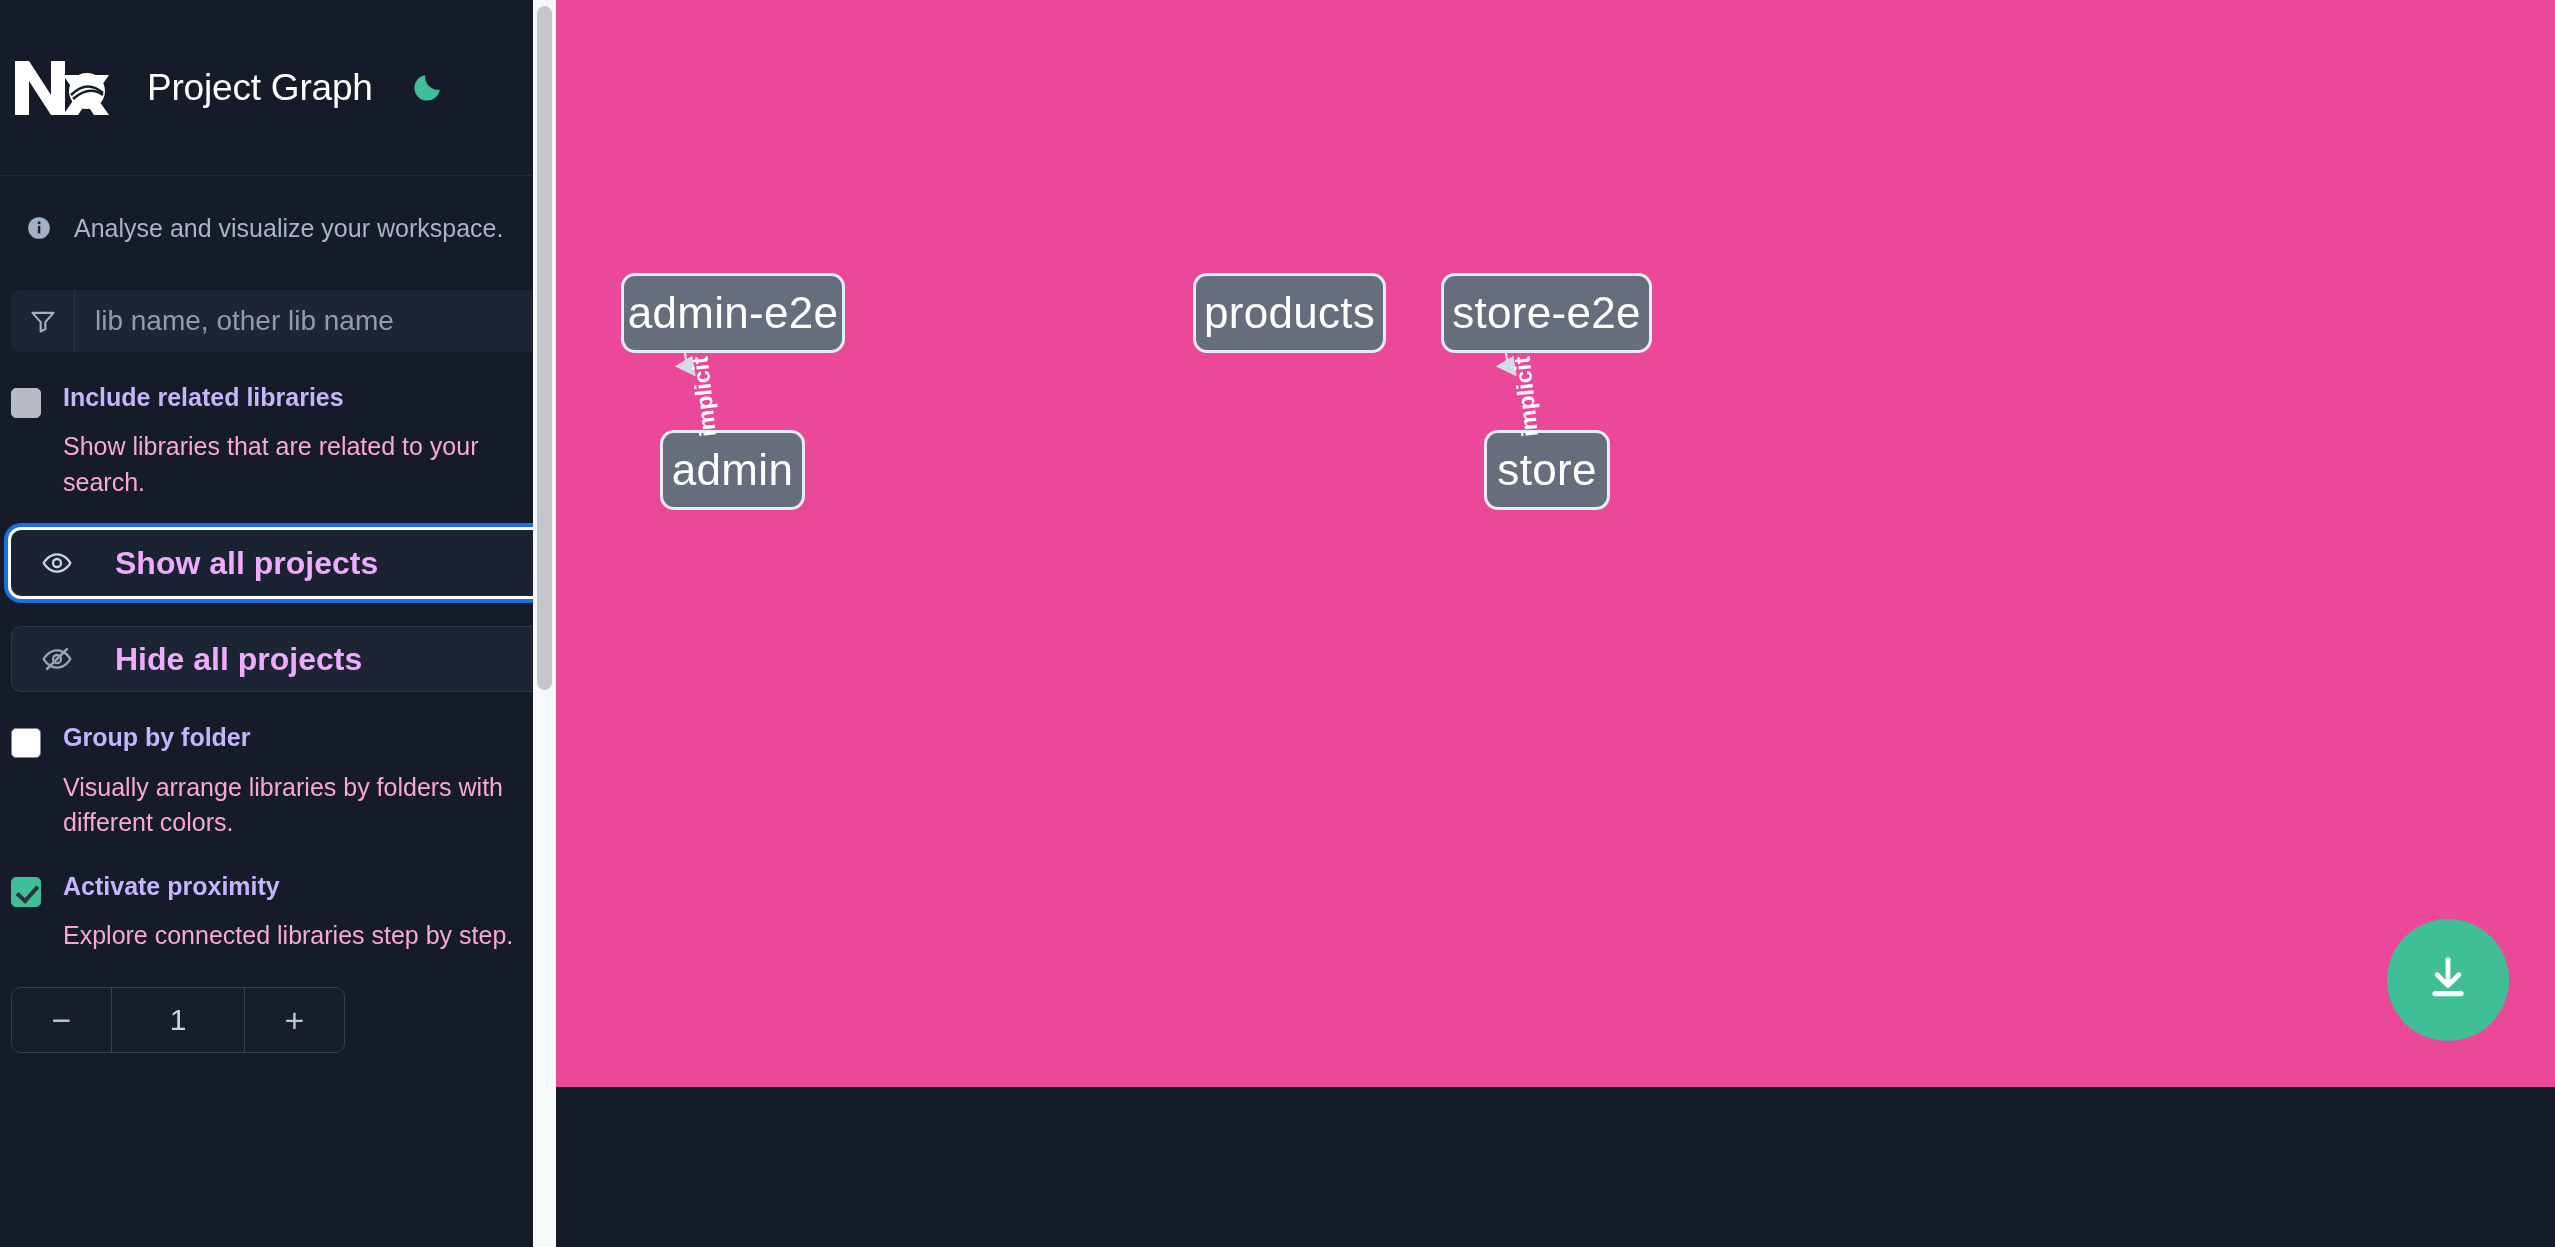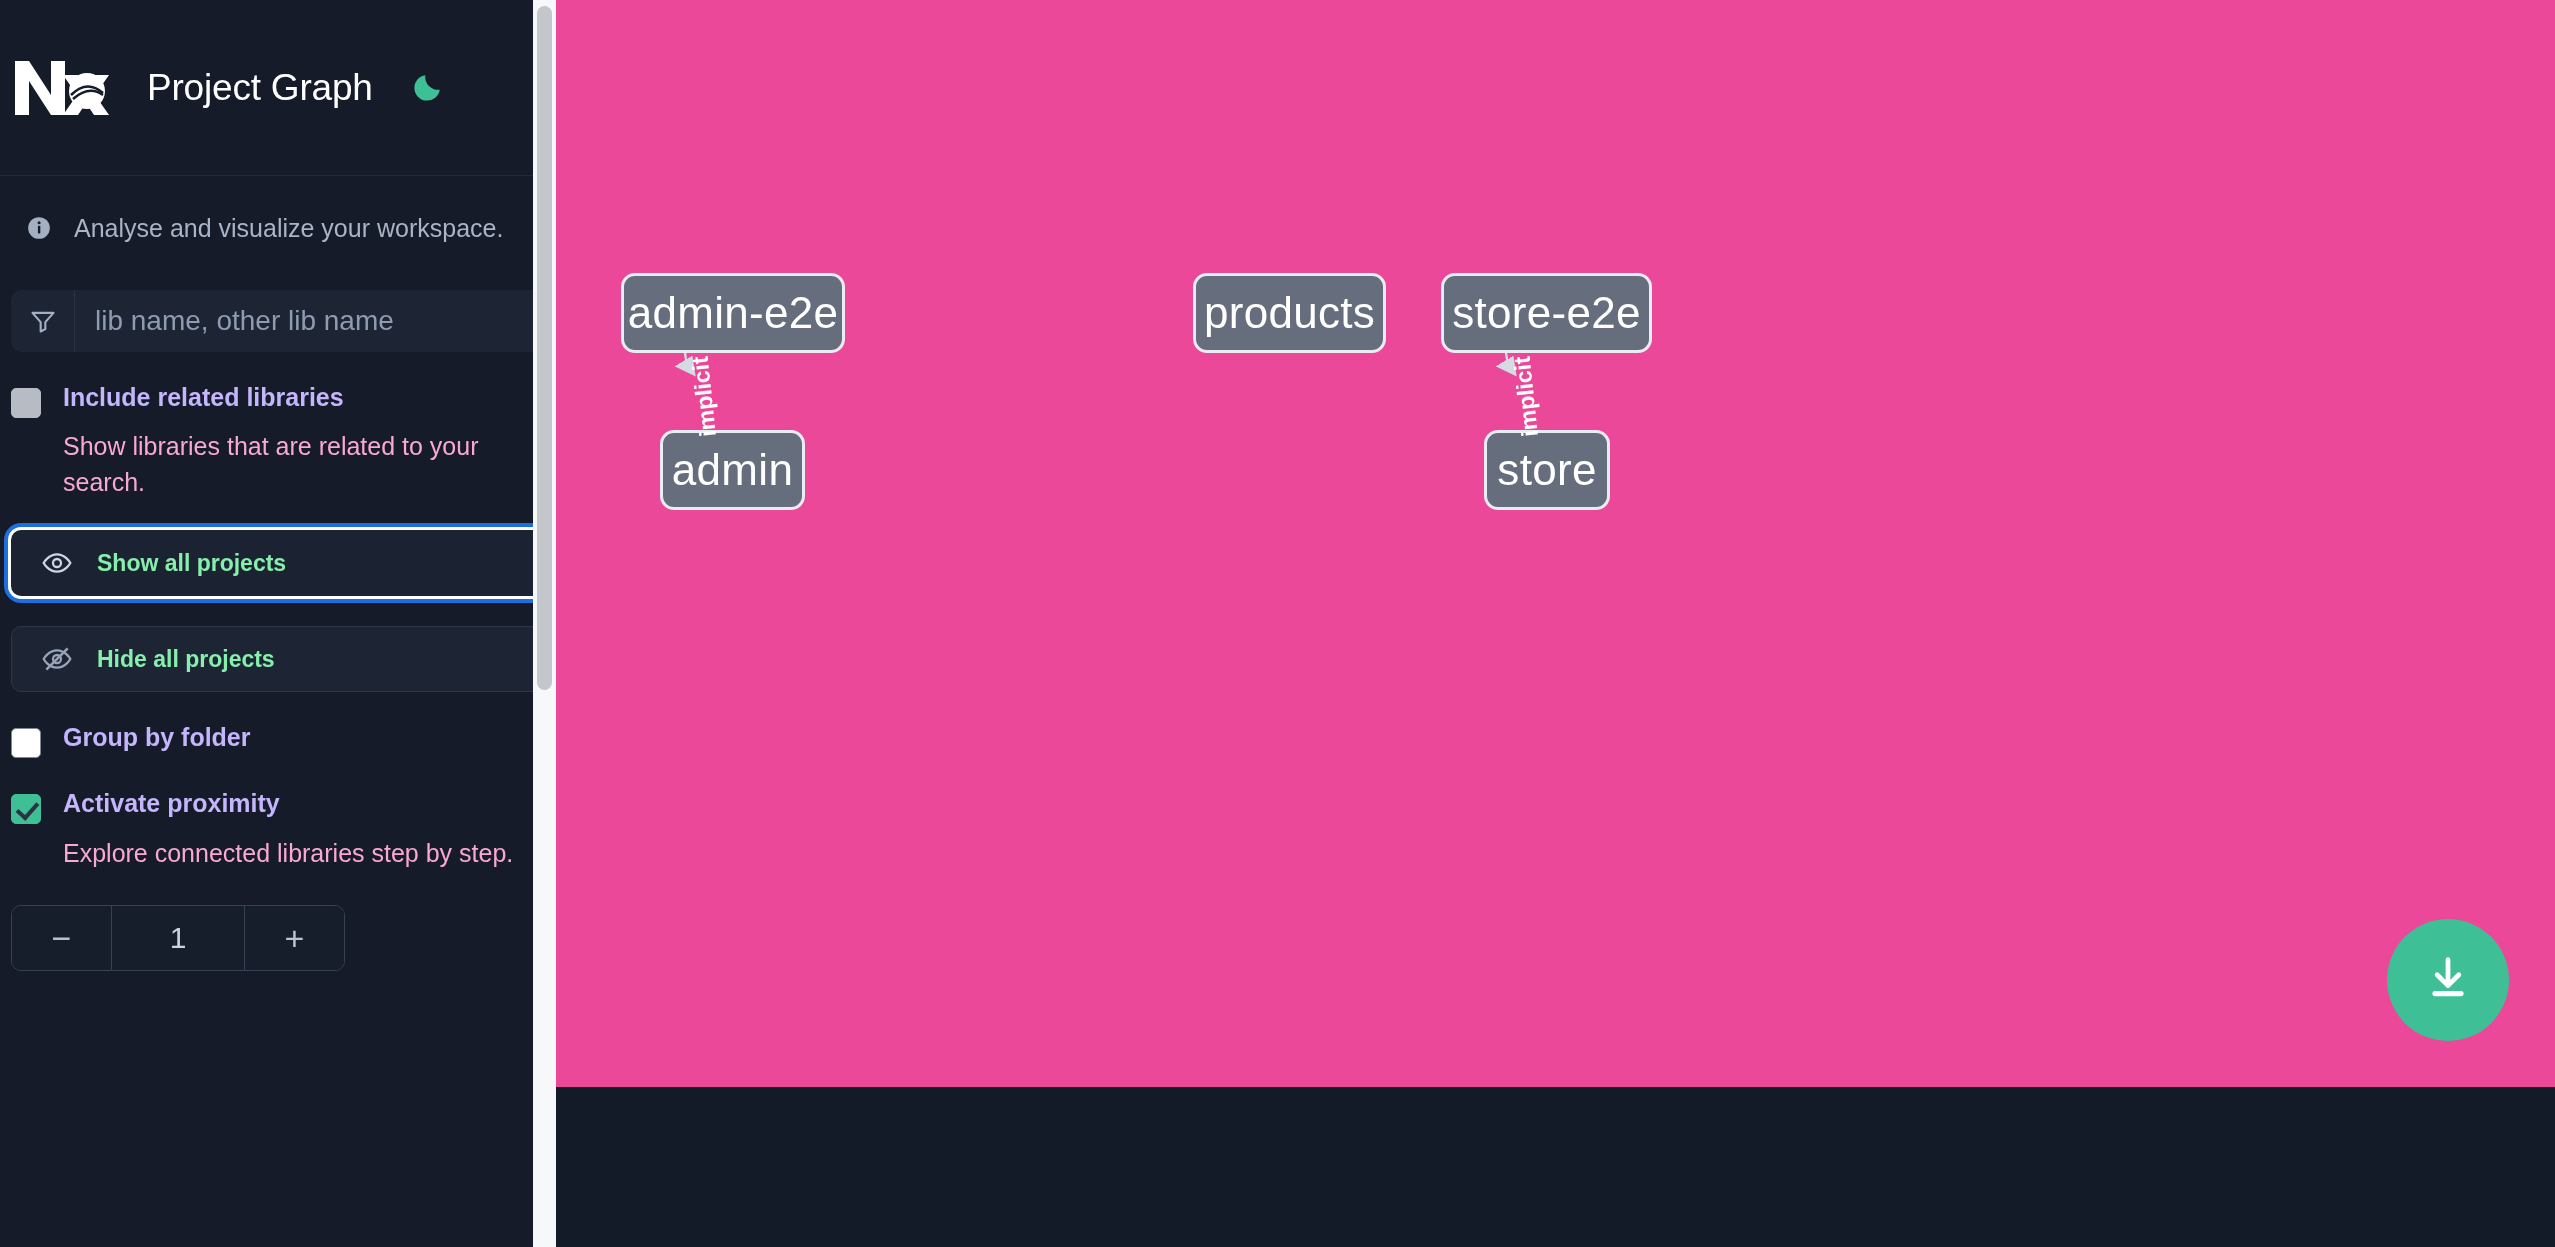--- a/index.html
+++ b/index.html
@@ -133,24 +133,24 @@
     border: 1px solid transparent;
     box-shadow: 0 0 0 3px #ffffff, 0 0 0 7px #1d6ee0;
     background: #1b2333;
   }
   .btn-icon {
     width: 34px; height: 34px;
     display: flex; align-items: center; justify-content: center;
     flex: 0 0 34px;
   }
   .btn-label {
-    color: #86efac;
-    font-size: 23px;
+    color: #f0abfc;
+    font-size: 32px;
     font-weight: bold;
-    margin-left: 23px;
+    margin-left: 41px;
   }
 
   
   .stepper {
     margin-top: 34px;
     height: 66px; width: 334px;
     display: flex;
     border: 1px solid #374154;
     border-radius: 10px;
     overflow: hidden;
@@ -307,20 +307,21 @@
             <line x1="4" y1="20" x2="20" y2="4" stroke="#98a4b8" stroke-width="1.9"></line>
           </svg>
         </span>
         <span class="btn-label">Hide all projects</span>
       </div>
 
       <div class="check-row">
         <span class="cb empty"></span>
         <div class="check-texts">
           <div class="cb-label">Group by folder</div>
+          <div class="cb-desc">Visually arrange libraries by folders with different colors.</div>
         </div>
       </div>
 
       <div class="check-row">
         <span class="cb checked"></span>
         <div class="check-texts">
           <div class="cb-label">Activate proximity</div>
           <div class="cb-desc">Explore connected libraries step by step.</div>
         </div>
       </div>

